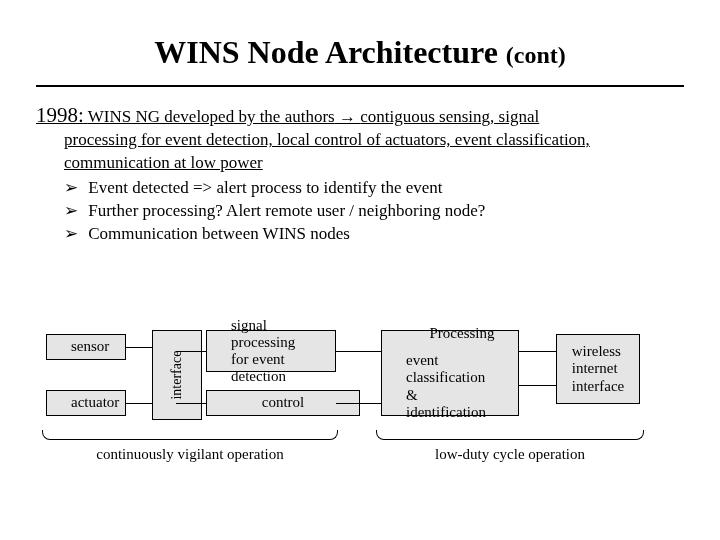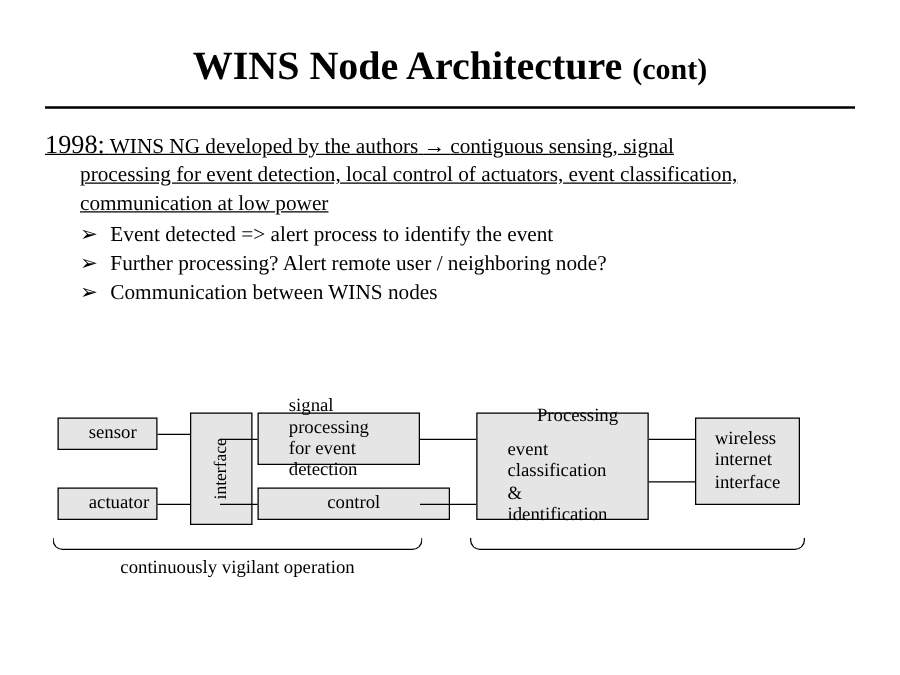--- a/index.html
+++ b/index.html
@@ -165,14 +165,15 @@
   <div class="line l-ctrl-proc"></div>
   <div class="line l-proc-wl-a"></div>
   <div class="line l-proc-wl-b"></div>
 
   <div class="brace brace-left">
     <div class="curly"></div>
     <div>continuously vigilant operation</div>
   </div>
   <div class="brace brace-right">
     <div class="curly"></div>
+    <div>low-duty cycle operation</div>
   </div>
 </div>
 
 </body></html>

